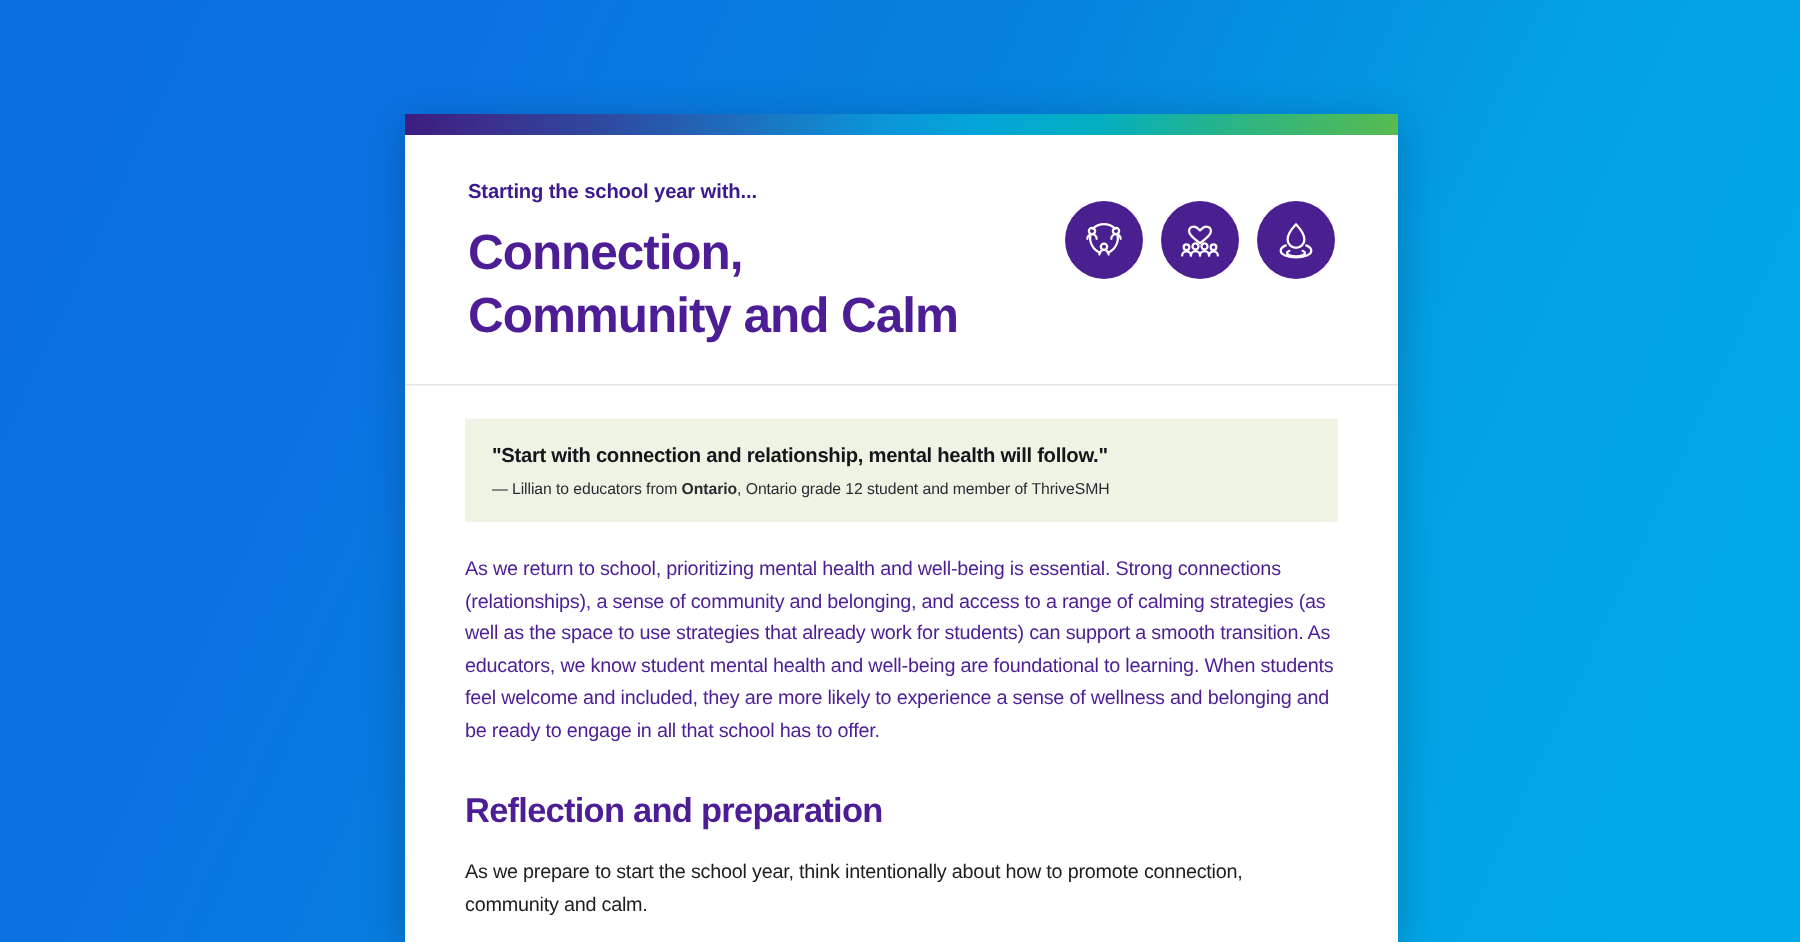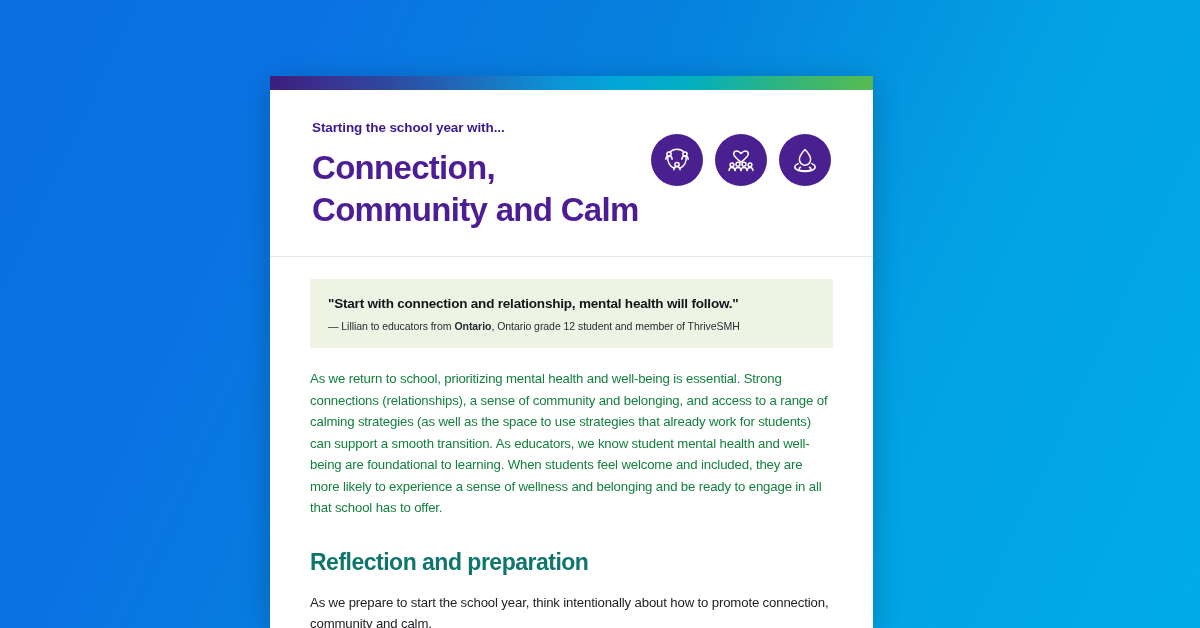--- a/index.html
+++ b/index.html
@@ -14,21 +14,21 @@
     font-family: "Liberation Sans", sans-serif;
     background: linear-gradient(115deg, #0a6fe0 0%, #0a73e2 22%, #0583dd 48%, #03a1e4 72%, #00ace8 100%);
     position: relative;
   }
 
   
   #doc-card {
     position: absolute;
     left: 270px;
     top: 76px;
-    width: 603px;
+    width: 662px;
     height: 552px;
     background: #ffffff;
     box-shadow: 0 6px 26px rgba(0,0,0,0.22);
     overflow: hidden;
   }
 
   
   #gradient-bar {
     height: 14px;
     width: 100%;
@@ -103,29 +103,29 @@
   #quote-attribution {
     color: #2b2b33;
     font-size: 10.5px;
     letter-spacing: -0.05px;
   }
   #quote-attribution b { font-weight: bold; }
 
   
   #intro-paragraph {
     margin: 20px 40px 0 40px;
-    color: #15803d;
+    color: #4c1d95;
     font-size: 13.2px;
     line-height: 1.63;
     letter-spacing: -0.15px;
   }
 
   #section-heading {
     margin: 30px 40px 0 40px;
-    color: #0f766e;
+    color: #4c1d95;
     font-size: 23px;
     font-weight: bold;
     letter-spacing: -0.5px;
   }
 
   #section-paragraph {
     margin: 16px 40px 0 40px;
     color: #1d1d22;
     font-size: 13.2px;
     line-height: 1.63;

